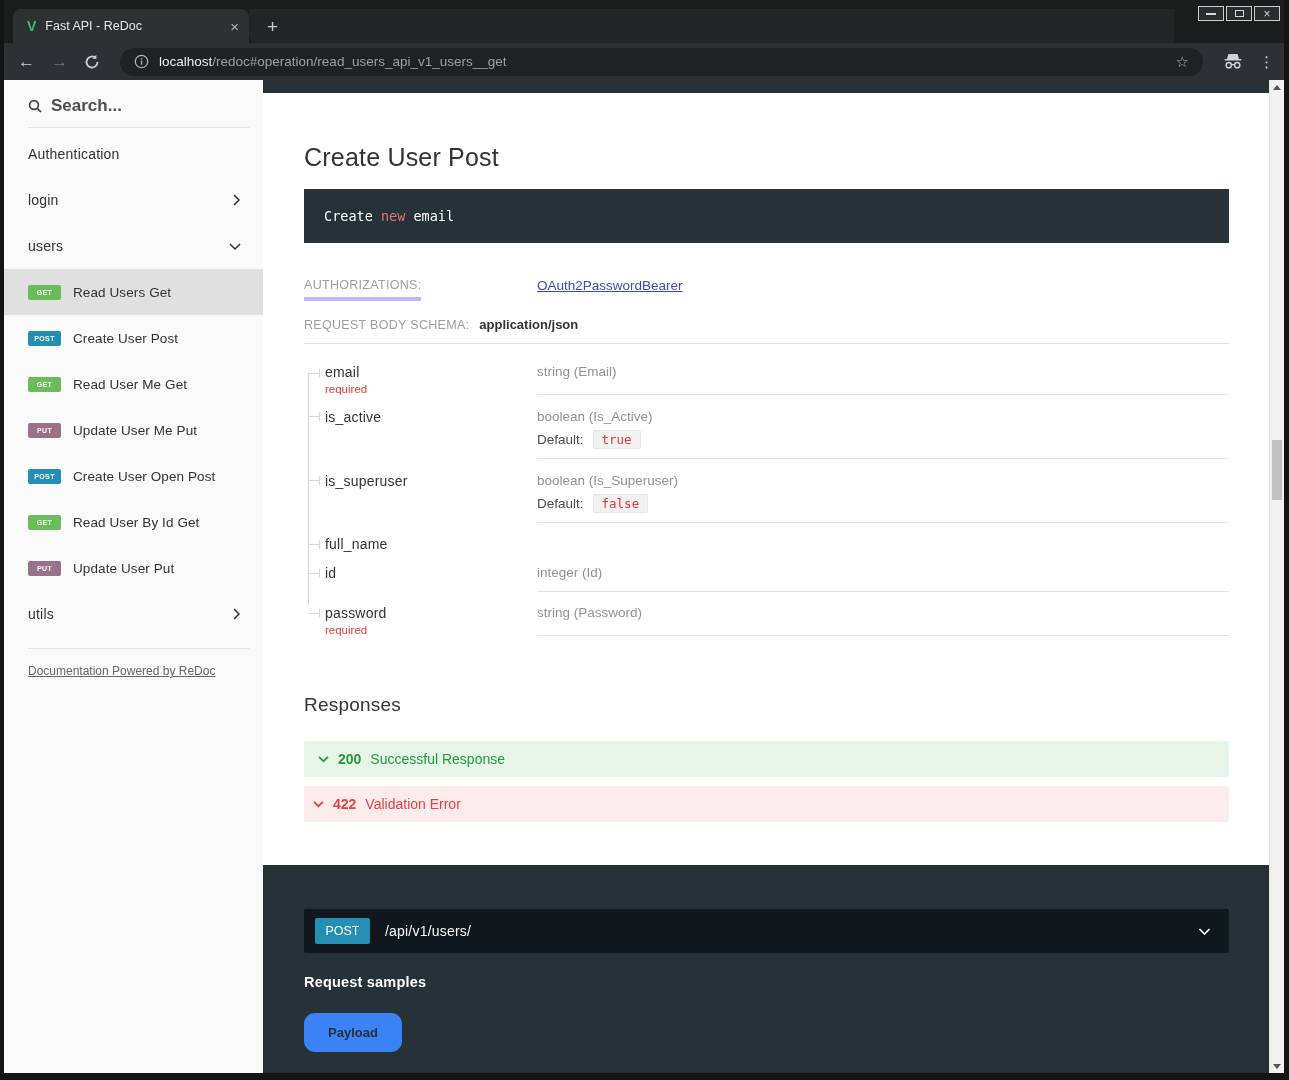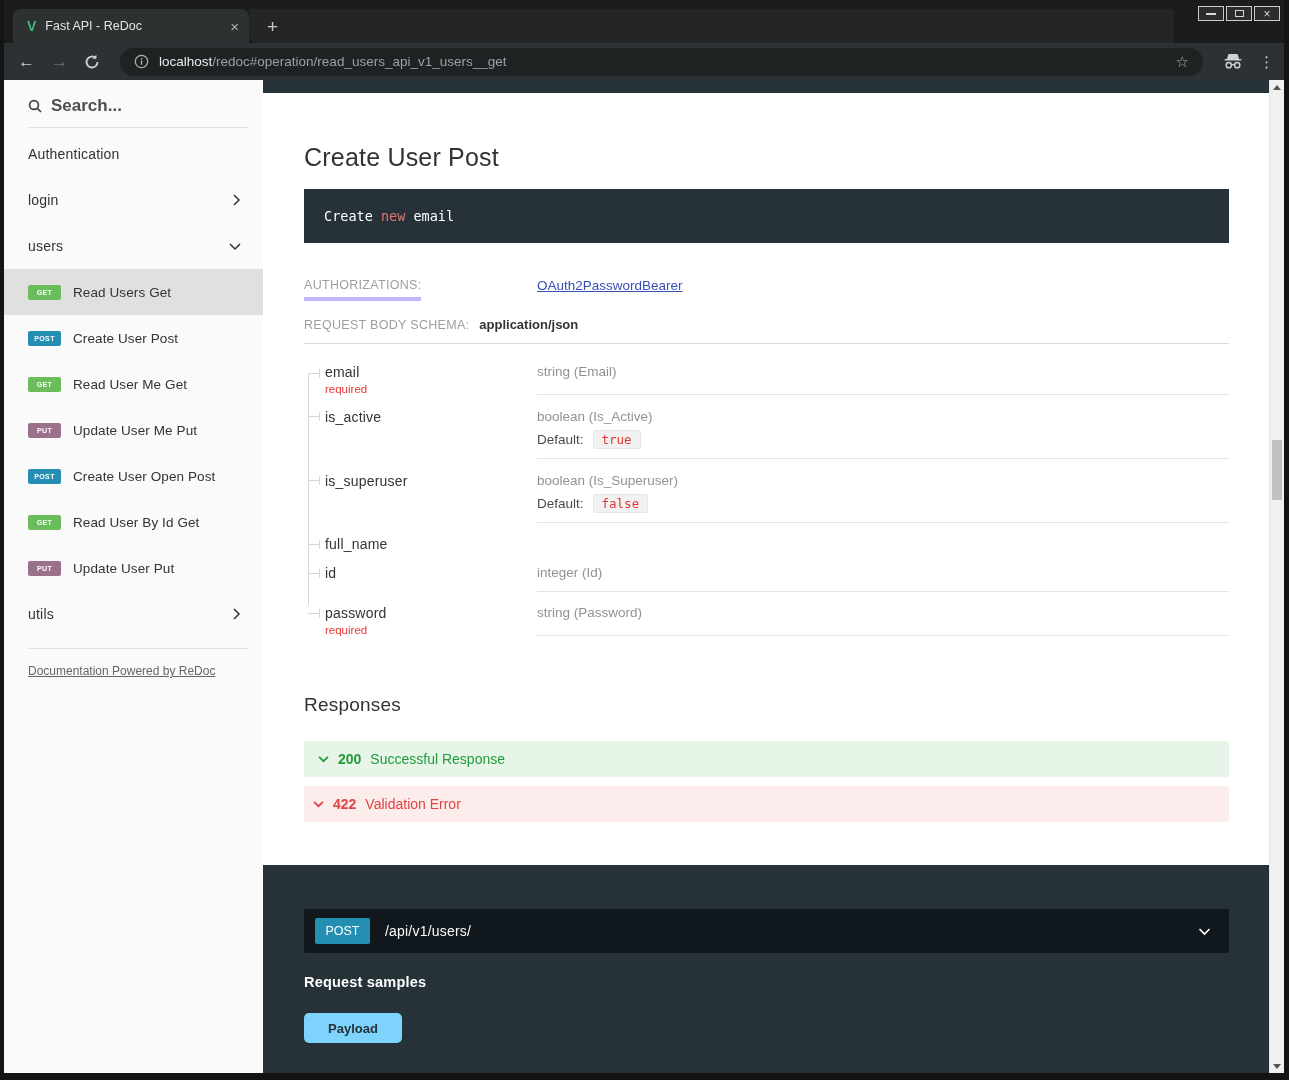--- a/index.html
+++ b/index.html
@@ -99,21 +99,21 @@
   .resp-code{font-weight:bold;}
   .chev{flex:none;display:inline-block;}
 
   
   .panel{flex:1;background:var(--panel);padding:44px 40px 0 41px;}
   .endpoint-bar{height:44px;background:#11181d;border-radius:2px;display:flex;align-items:center;padding:0 18px 0 11px;}
   .endpoint-method{width:55px;height:26px;background:var(--method-post);color:#fff;font-size:12.5px;display:flex;align-items:center;justify-content:center;border-radius:2px;flex:none;}
   .endpoint-path{margin-left:15px;font-size:14px;color:#fafafa;letter-spacing:.2px;}
   .endpoint-chevron{margin-left:auto;}
   .samples-heading{margin-top:21px;font-size:14.5px;font-weight:bold;color:#fff;letter-spacing:.2px;}
-  .payload-tab{margin-top:23px;width:98px;height:30px;background:#7dd3fc;border:0;border-radius:5px;font-family:"Liberation Sans",sans-serif;font-size:13px;font-weight:bold;color:#263238;display:flex;align-items:center;justify-content:center;}
+  .payload-tab{margin-top:23px;width:98px;height:39px;background:#3b82f6;border:0;border-radius:11px;font-family:"Liberation Sans",sans-serif;font-size:13px;font-weight:bold;color:#263238;display:flex;align-items:center;justify-content:center;}
 
   
   .scrollbar{width:15px;flex:none;background:#f1f1f1;position:relative;border-left:1px solid #e4e4e4;}
   .sb-arrow{position:absolute;left:0;width:100%;height:14px;display:flex;align-items:center;justify-content:center;}
   .sb-arrow.up{top:0;} .sb-arrow.down{bottom:0;}
   .tri-up{width:0;height:0;border-left:4px solid transparent;border-right:4px solid transparent;border-bottom:5px solid #555;}
   .tri-down{width:0;height:0;border-left:4px solid transparent;border-right:4px solid transparent;border-top:5px solid #555;}
   .sb-thumb{position:absolute;left:2px;right:2px;top:360px;height:60px;background:#c1c1c1;}
 
   svg{display:block;}

